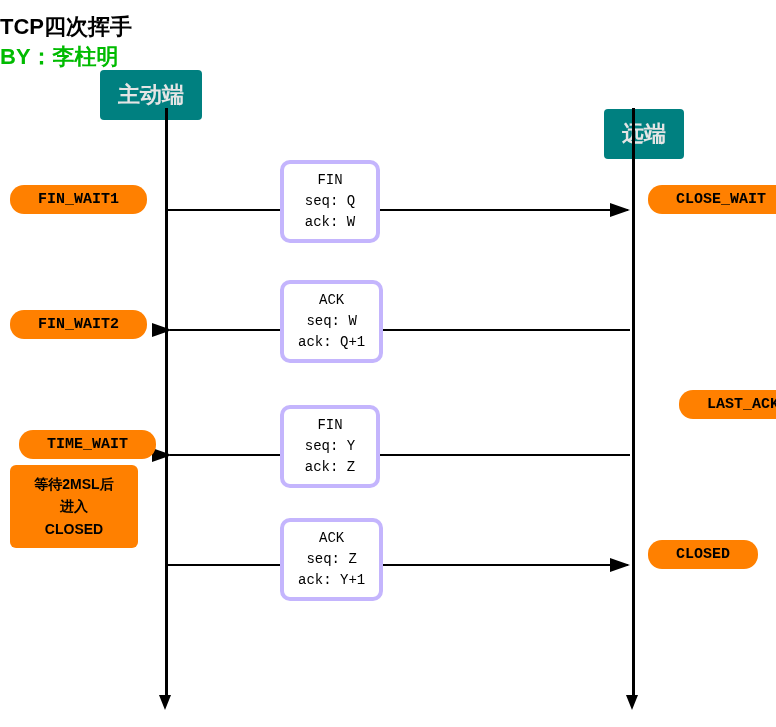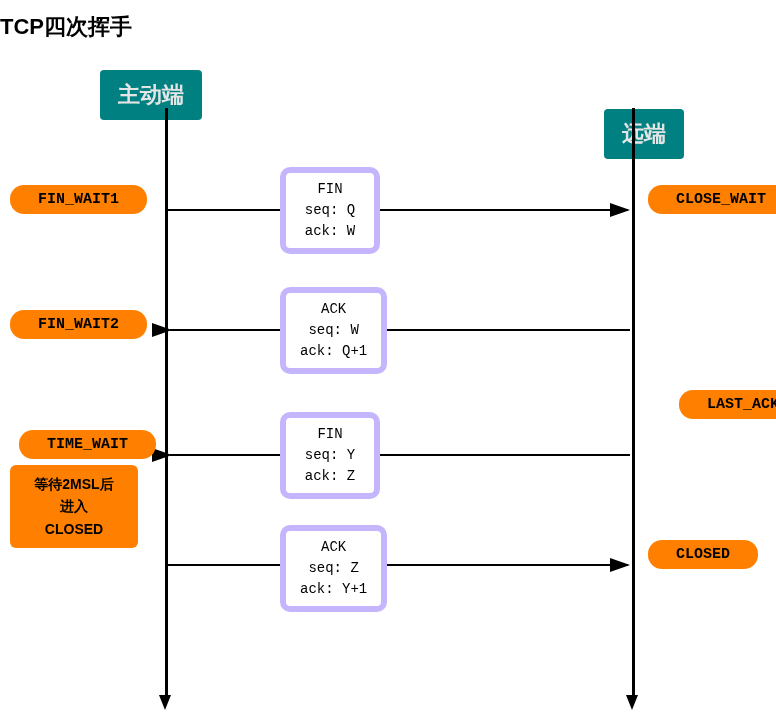--- a/index.html
+++ b/index.html
@@ -53,28 +53,27 @@
       padding: 6px 28px;
       border-radius: 14px;
       text-align: center;
       white-space: nowrap;
     }
 
     
     .msg-box {
       position: absolute;
       background: #fff;
-      border: 6px solid #c4b5fd;
+      border: 4px solid #c4b5fd;
       border-radius: 10px;
       padding: 6px 14px;
       font-size: 14px;
       font-family: 'Courier New', monospace;
       text-align: center;
       line-height: 1.5;
-      margin-top: 7px;
     }
 
     
     .vline {
       position: absolute;
       width: 3px;
       background: #000;
     }
 
     
@@ -97,20 +96,21 @@
       border-radius: 6px;
       text-align: center;
       line-height: 1.6;
     }
   </style>
 </head>
 <body>
 
 <div class="title-area">
   <div class="title-main">TCP四次挥手</div>
+  <div class="title-sub">BY：李柱明</div>
 </div>
 
 <div class="header-box" style="left: 100px; top: 70px;">主动端</div>
 <div class="header-box" style="left: 604px; top: 70px; margin-top: 39px;">远端</div>
 
 <div class="vline" style="left: 165px; top: 108px; height: 590px;"></div>
 <div class="vline" style="left: 632px; top: 108px; height: 590px;"></div>
 
 <svg class="arrows-svg">
 

